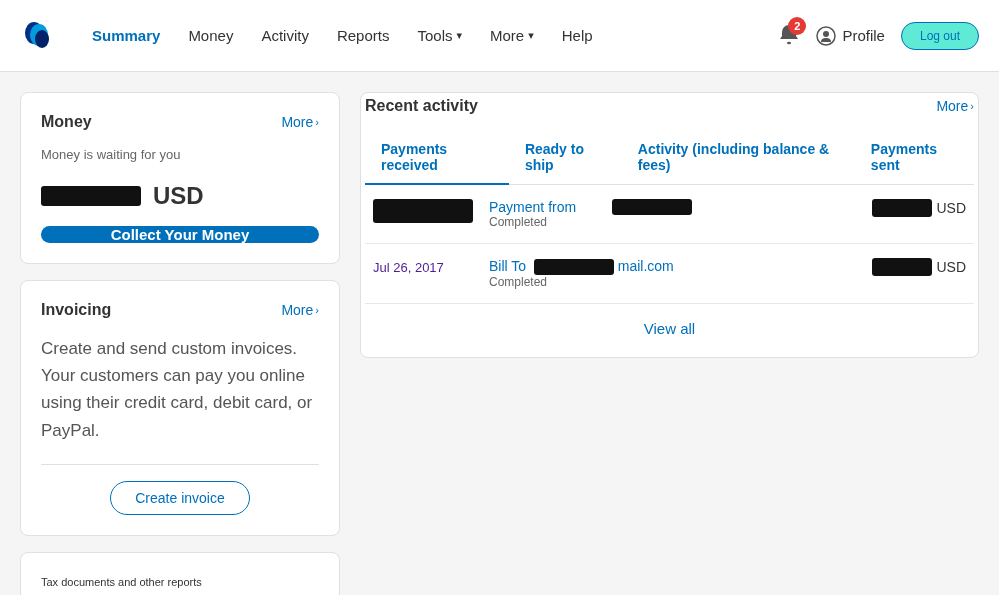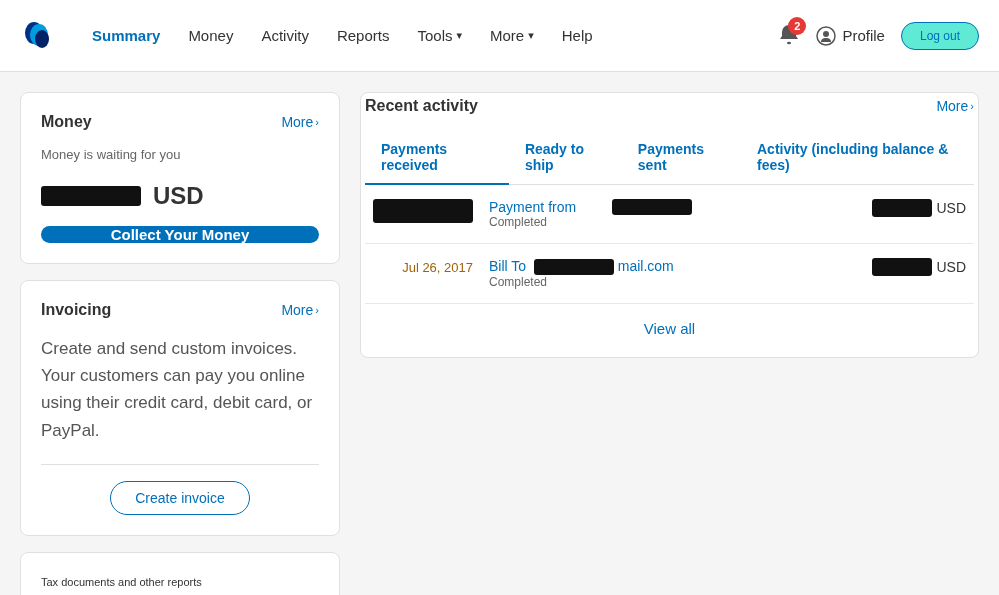--- a/index.html
+++ b/index.html
@@ -115,21 +115,21 @@
     .activity-row td:last-child { text-align: right; }
 
     .redacted { background: #111; height: 20px; border-radius: 3px; display: inline-block; }
     .redacted-wide { width: 100px; }
     .redacted-medium { width: 70px; }
     .redacted-name { width: 80px; }
 
     .payment-from-link { color: #0070ba; font-weight: 500; text-decoration: none; display: flex; align-items: center; gap: 16px; }
     .status-completed { color: #666; font-size: 12px; }
     .status-canceled { color: #666; font-size: 12px; }
-    .date-cell { color: #a16207; font-size: 13px; padding-top: 16px !important; text-align: right; }
+    .date-cell { color: #4c1d95; font-size: 13px; padding-top: 16px !important; }
     .bill-link { color: #0070ba; font-weight: 500; text-decoration: none; }
     .amount-cell { font-size: 14px; font-weight: 500; display: flex; align-items: center; justify-content: flex-end; gap: 4px; }
 
     .view-all { text-align: center; padding: 16px; }
     .view-all-link { color: #0070ba; font-size: 15px; font-weight: 500; text-decoration: none; cursor: pointer; }
 
     .chevron { font-size: 11px; }
 
     
     .tax-card-title { font-size: 11px; font-weight: 400; }
@@ -225,22 +225,22 @@
         <span class="activity-title">Recent activity</span>
         <a class="more-link">
           <span>More</span>
           <span class="chevron">›</span>
         </a>
       </div>
 
       <div class="tabs">
         <div class="tab active-tab">Payments received</div>
         <div class="tab">Ready to ship</div>
+        <div class="tab">Activity (including balance &amp; fees)</div>
         <div class="tab">Payments sent</div>
-        <div class="tab">Activity (including balance &amp; fees)</div>
       </div>
 
       <table class="activity-table">
         <tbody>
 
           <tr class="activity-row">
             <td style="width:110px;">
               <div class="redacted redacted-wide" style="width:100px; height:24px;"></div>
             </td>
             <td>

